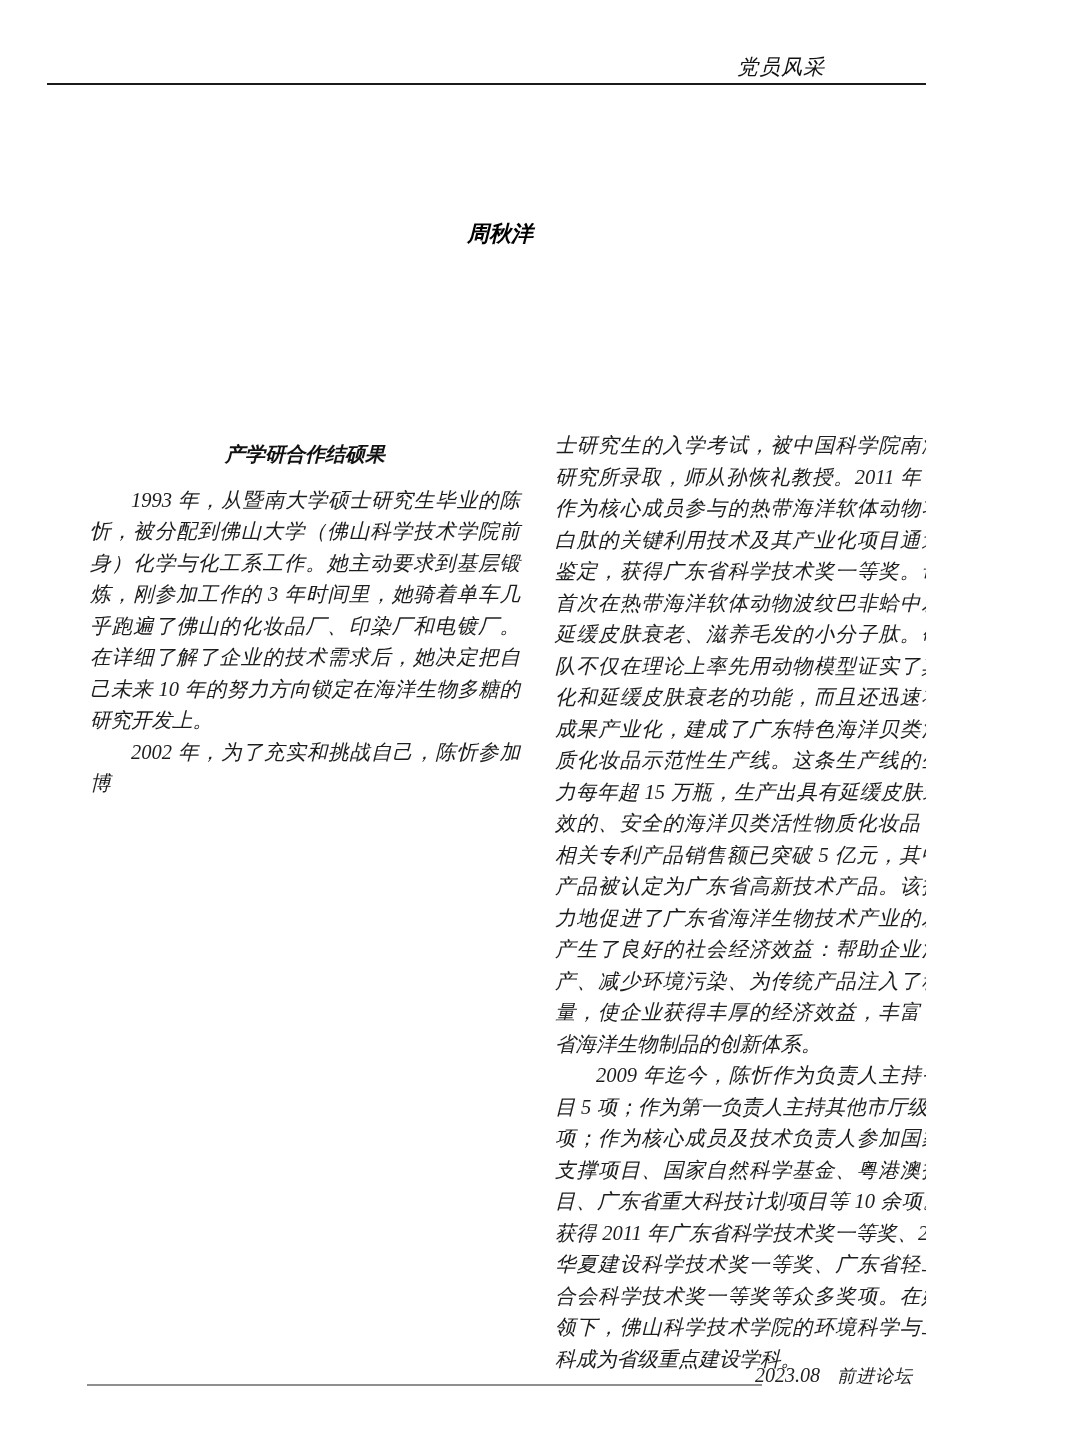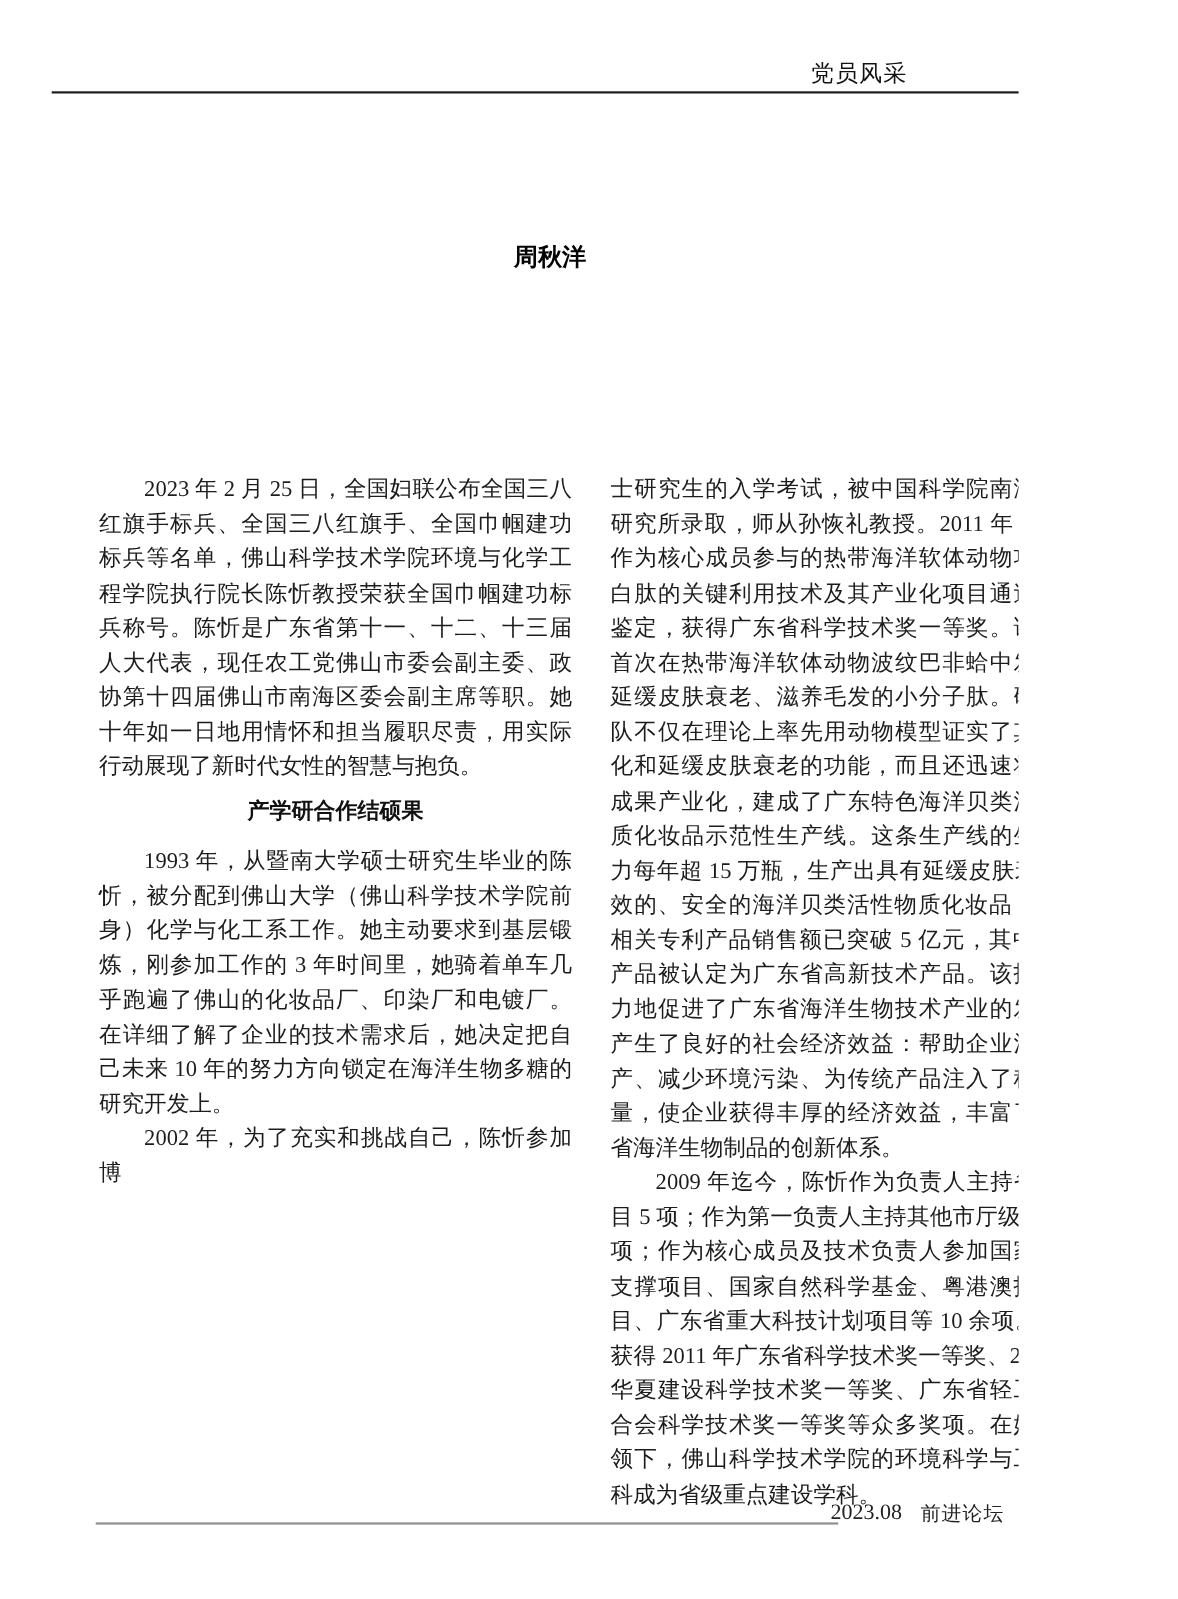--- a/index.html
+++ b/index.html
@@ -3,20 +3,21 @@
 <meta charset="utf-8">
 <style>
   html,body{margin:0;padding:0;background:#ffffff;}
   .page{
     position:relative;
     width:926px;height:1454px;
     background:#ffffff;
     overflow:hidden;
     color:#1b1b1b;
     font-family:"Liberation Serif", serif;
+    font-style:italic;
   }
   
   .header-rule{
     position:absolute;left:47px;top:83px;width:943px;height:2px;
     background:#1c1c1c;
   }
   .header-label{
     position:absolute;right:101px;top:53px;
     font-family:"Liberation Sans", sans-serif;
     font-size:21px;letter-spacing:1px;color:#111;
@@ -91,21 +92,20 @@
     <circle cx="15" cy="15" r="13.4" fill="#ffffff" stroke="#111111" stroke-width="1.4"></circle>
     <circle cx="15" cy="15" r="10.4" fill="#8c8c8c"></circle>
     <path d="M16.8 9.2 L9.6 15 L16.8 20.8 L16.8 17.2 L21.2 17.2 L21.2 12.8 L16.8 12.8 Z" fill="#ffffff"></path>
   </svg>
 
   <div class="title-block">
     <div class="article-author">周秋洋</div>
   </div>
 
   <section class="col col-left" id="col-left">
-      <p class="indent">2023 年 2 月 25 日，全国妇联公布全国三八红旗手标兵、全国三八红旗手、全国巾帼建功标兵等名单，佛山科学技术学院环境与化学工程学院执行院长陈忻教授荣获全国巾帼建功标兵称号。陈忻是广东省第十一、十二、十三届人大代表，现任农工党佛山市委会副主委、政协第十四届佛山市南海区委会副主席等职。她十年如一日地用情怀和担当履职尽责，用实际行动展现了新时代女性的智慧与抱负。</p>
       <h2>产学研合作结硕果</h2>
       <p class="indent">1993 年，从暨南大学硕士研究生毕业的陈忻，被分配到佛山大学（佛山科学技术学院前身）化学与化工系工作。她主动要求到基层锻炼，刚参加工作的 3 年时间里，她骑着单车几乎跑遍了佛山的化妆品厂、印染厂和电镀厂。在详细了解了企业的技术需求后，她决定把自己未来 10 年的努力方向锁定在海洋生物多糖的研究开发上。</p>
       <p class="indent fill">2002 年，为了充实和挑战自己，陈忻参加博</p>
     </section>
   <section class="col col-right" id="col-right">
       <p class="cont">士研究生的入学考试，被中国科学院南海海洋研究所录取，师从孙恢礼教授。2011 年，陈忻作为核心成员参与的热带海洋软体动物功能蛋白肽的关键利用技术及其产业化项目通过省级鉴定，获得广东省科学技术奖一等奖。该项目首次在热带海洋软体动物波纹巴非蛤中发现了延缓皮肤衰老、滋养毛发的小分子肽。研发团队不仅在理论上率先用动物模型证实了其抗氧化和延缓皮肤衰老的功能，而且还迅速将这项成果产业化，建成了广东特色海洋贝类活性物质化妆品示范性生产线。这条生产线的生产能力每年超 15 万瓶，生产出具有延缓皮肤衰老功效的、安全的海洋贝类活性物质化妆品 6 种，相关专利产品销售额已突破 5 亿元，其中 3 种产品被认定为广东省高新技术产品。该技术有力地促进了广东省海洋生物技术产业的发展，产生了良好的社会经济效益：帮助企业清洁生产、减少环境污染、为传统产品注入了科技力量，使企业获得丰厚的经济效益，丰富了广东省海洋生物制品的创新体系。</p>
       <p class="indent">2009 年迄今，陈忻作为负责人主持省级项目 5 项；作为第一负责人主持其他市厅级项目 5 项；作为核心成员及技术负责人参加国家科技支撑项目、国家自然科学基金、粤港澳招标项目、广东省重大科技计划项目等 10 余项。她还获得 2011 年广东省科学技术奖一等奖、2021 年华夏建设科学技术奖一等奖、广东省轻工业联合会科学技术奖一等奖等众多奖项。在她的带领下，佛山科学技术学院的环境科学与工程学科成为省级重点建设学科。</p>
     </section>
 
   <div class="footer-rule"></div>

